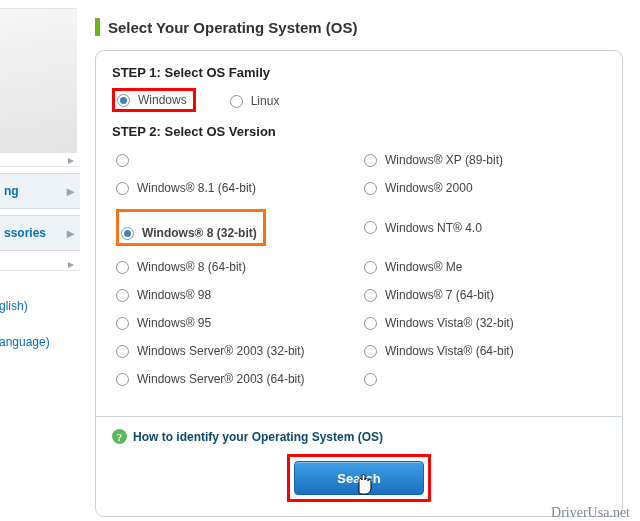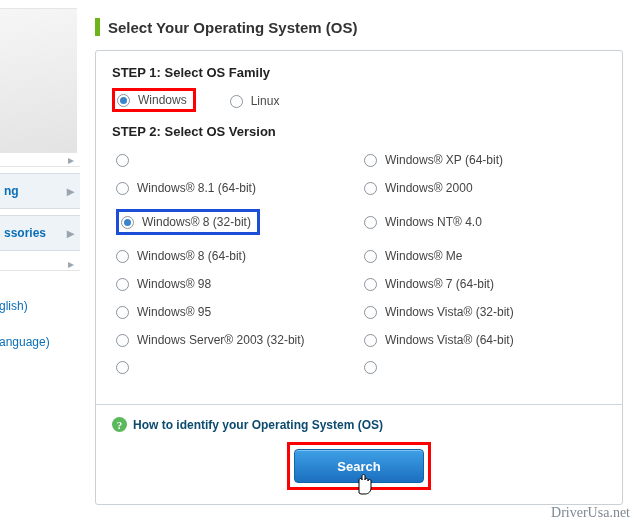--- a/index.html
+++ b/index.html
@@ -68,21 +68,21 @@
   .green-bar {
     width:5px; height:18px; background:#6db31a;
   }
   .section-title span {
     font-size:15px;
     font-weight:bold;
     color:#333;
   }
   .panel {
     border:1px solid #c9d0d6;
-    border-radius:3px;
+    border-radius:9px;
     width: 528px;
     background:#fff;
   }
   .panel-inner { padding: 10px 16px 14px 16px; }
   .step-label {
     font-weight:bold;
     font-size:13px;
     color:#222;
     margin: 4px 0 8px 0;
   }
@@ -111,21 +111,21 @@
   }
   .hl-red { border:3px solid #ff0000; padding:2px 6px 2px 2px; margin-left:-4px; margin-top:-2px;}
   .os-grid {
     display:grid;
     grid-template-columns: 1fr 1fr;
     column-gap: 10px;
     row-gap: 14px;
     padding: 6px 4px 6px 4px;
   }
   .os-grid .radio-row { font-size:12px; color:#444; }
-  .hl-red2 { border:3px solid #1d4ed8; padding:3px 6px 3px 2px; width: max-content;}
+  .hl-red2 { border:3px solid #f97316; padding:14px 6px 3px 2px; width: max-content; font-weight: bold;}
   .divider { border-top:1px solid #cfd6dc; margin: 10px -16px 0 -16px; }
   .help-row {
     display:flex; align-items:center; gap:6px;
     padding: 12px 0 0 0;
   }
   .help-icon {
     width:15px;height:15px;border-radius:50%;
     background:#5cb85c;color:#fff;display:flex;align-items:center;justify-content:center;
     font-size:11px;font-weight:bold;font-family:Georgia,serif;
   }
@@ -205,21 +205,21 @@
 
       <div class="step-label step2">STEP 2: Select OS Version</div>
 
       <div class="os-grid">
 
         <label class="radio-row">
             <span class="radio"></span>
           </label>
         <label class="radio-row">
             <span class="radio"></span>
-            <span>Windows® XP (64-bit)</span>
+            <span>Windows® XP (89-bit)</span>
           </label>
 
         <label class="radio-row">
             <span class="radio"></span>
             <span>Windows® 8.1 (64-bit)</span>
           </label>
         <label class="radio-row">
             <span class="radio"></span>
             <span>Windows® 2000</span>
           </label>
@@ -266,20 +266,21 @@
             <span class="radio"></span>
             <span>Windows Server® 2003 (32-bit)</span>
           </label>
 
         <label class="radio-row">
             <span class="radio"></span>
             <span>Windows Vista® (64-bit)</span>
           </label>
         <label class="radio-row">
             <span class="radio"></span>
+            <span>Windows Server® 2003 (64-bit)</span>
           </label>
 
         <label class="radio-row">
             <span class="radio"></span>
           </label>
         <div></div>
       </div>
 
       <div class="divider"></div>
 

